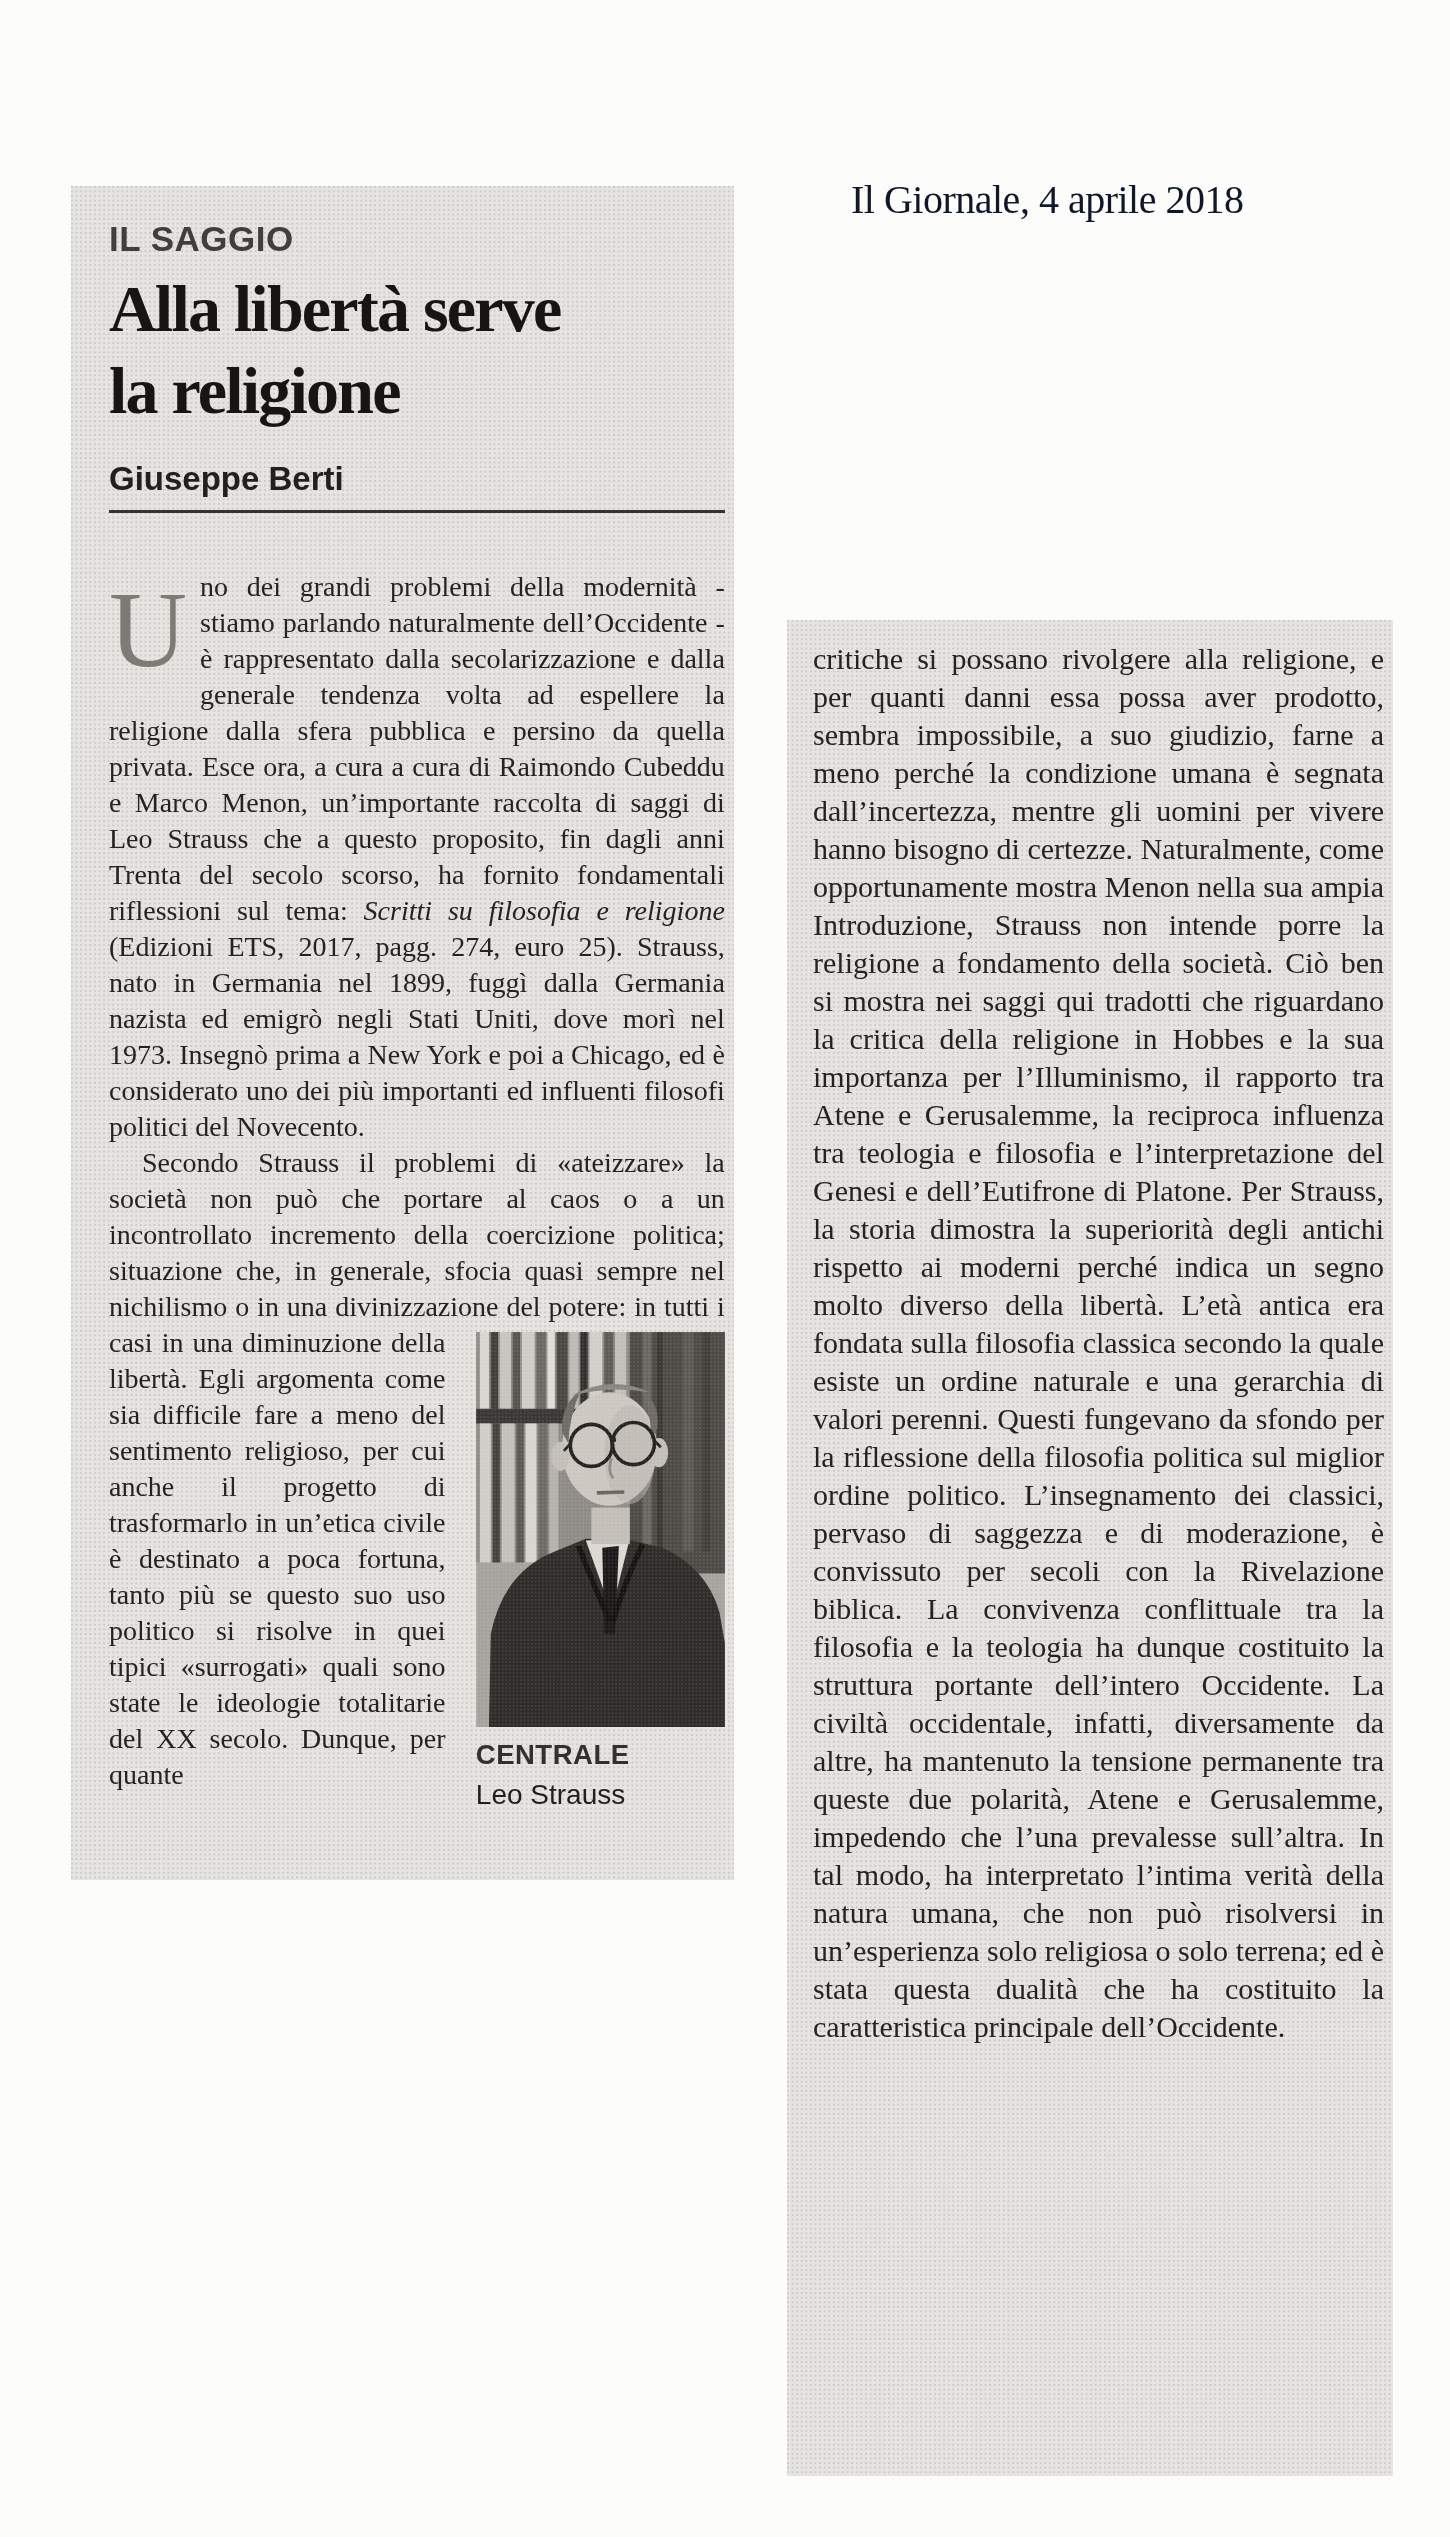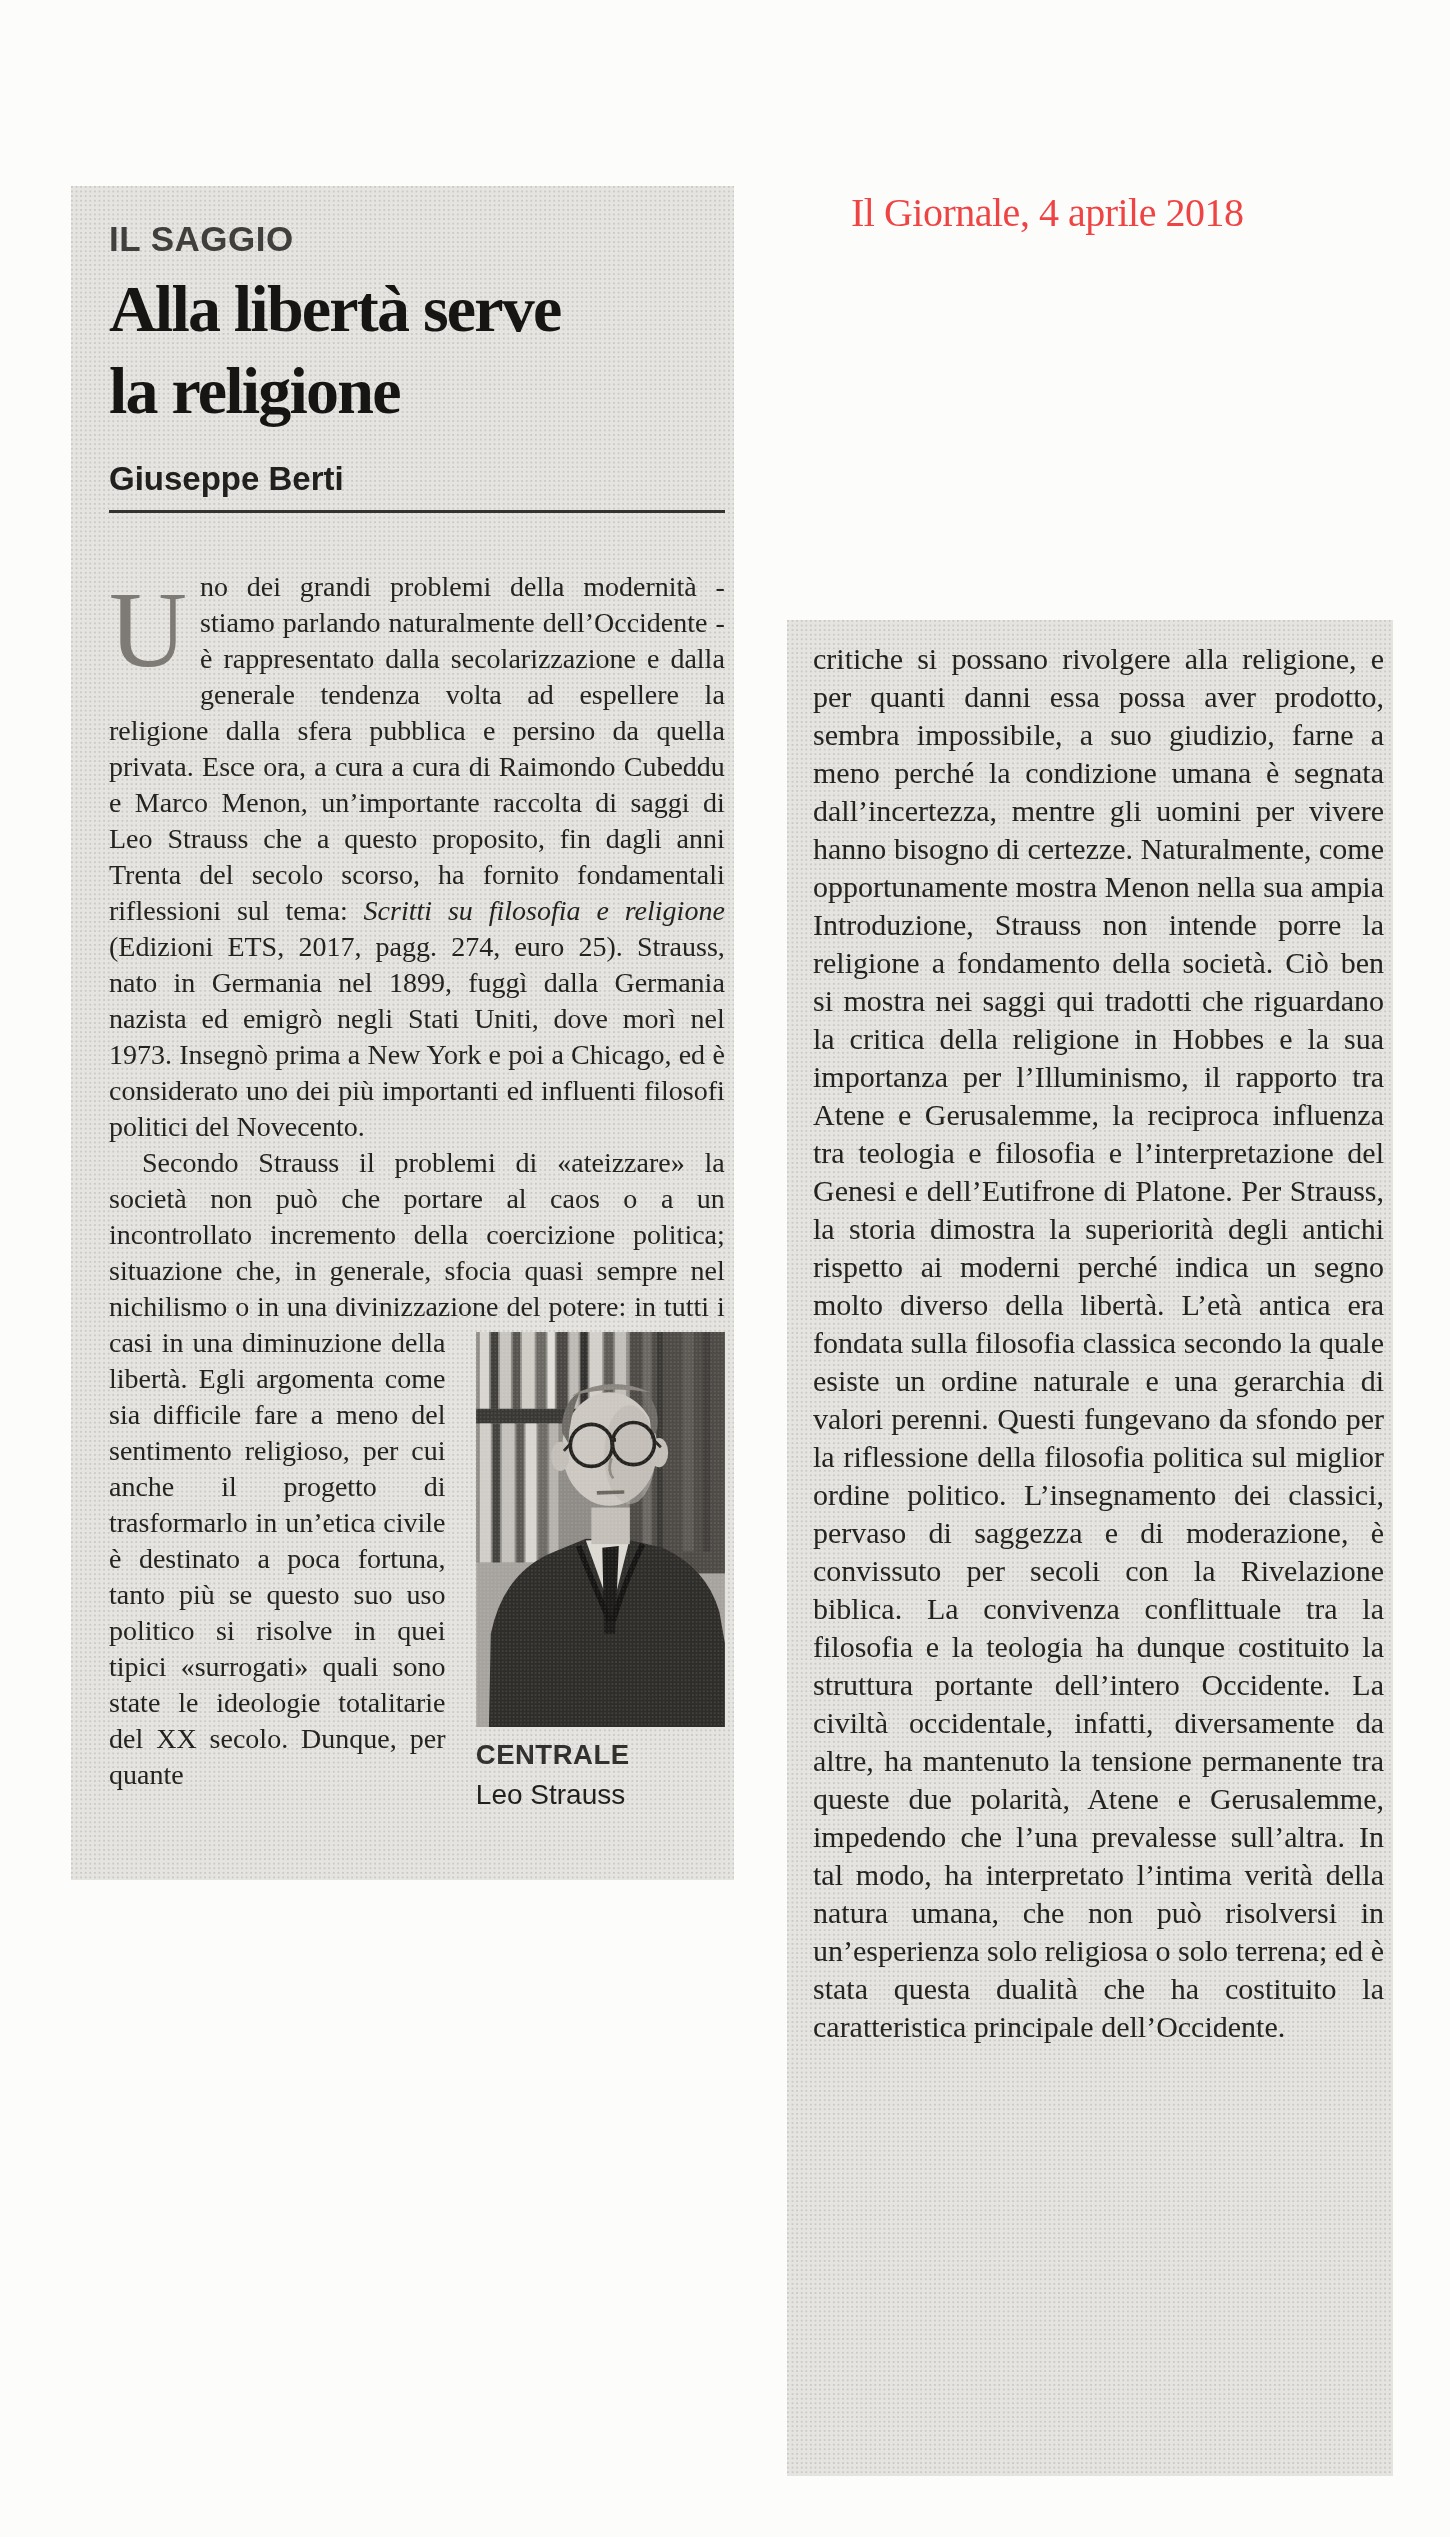--- a/index.html
+++ b/index.html
@@ -36,25 +36,25 @@
     top: 620px;
     width: 606px;
     height: 1856px;
     padding: 20px 9px 0 26px;
   }
 
   
   .date-note {
     position: absolute;
     left: 851px;
-    top: 189px;
+    top: 176px;
     width: 512px;
     font: 40px/1.2 "Liberation Serif", serif;
     letter-spacing: -0.5px;
-    color: #ef4444;
+    color: #0f172a;
     white-space: nowrap;
   }
 
   
   .kicker {
     margin-top: 34px;
     font: bold 35px/1.1 "Liberation Sans", sans-serif;
     letter-spacing: 0.5px;
     color: #403f3d;
   }

